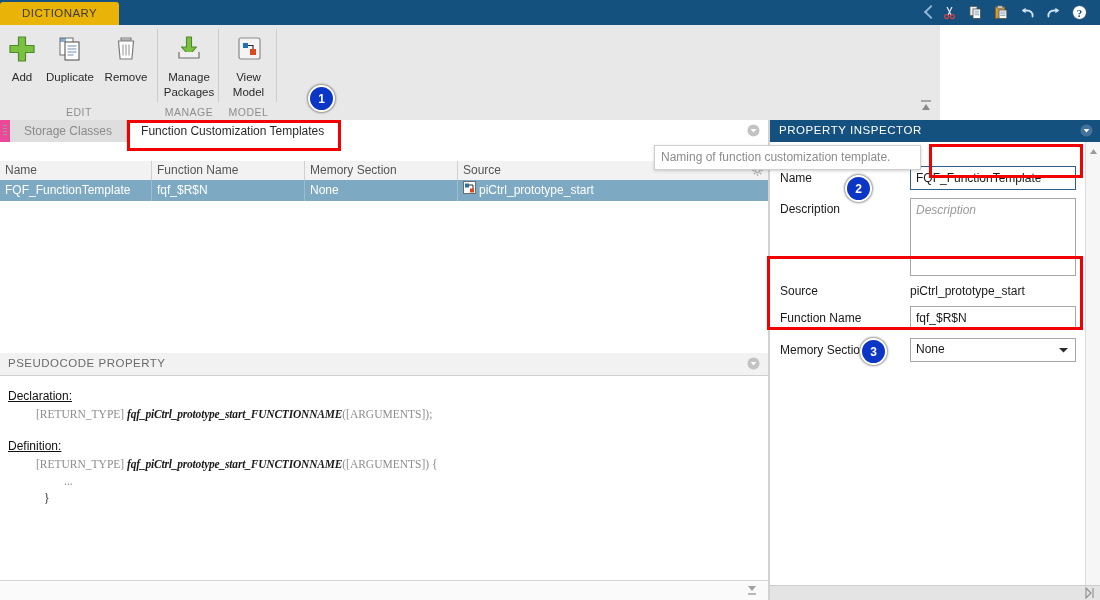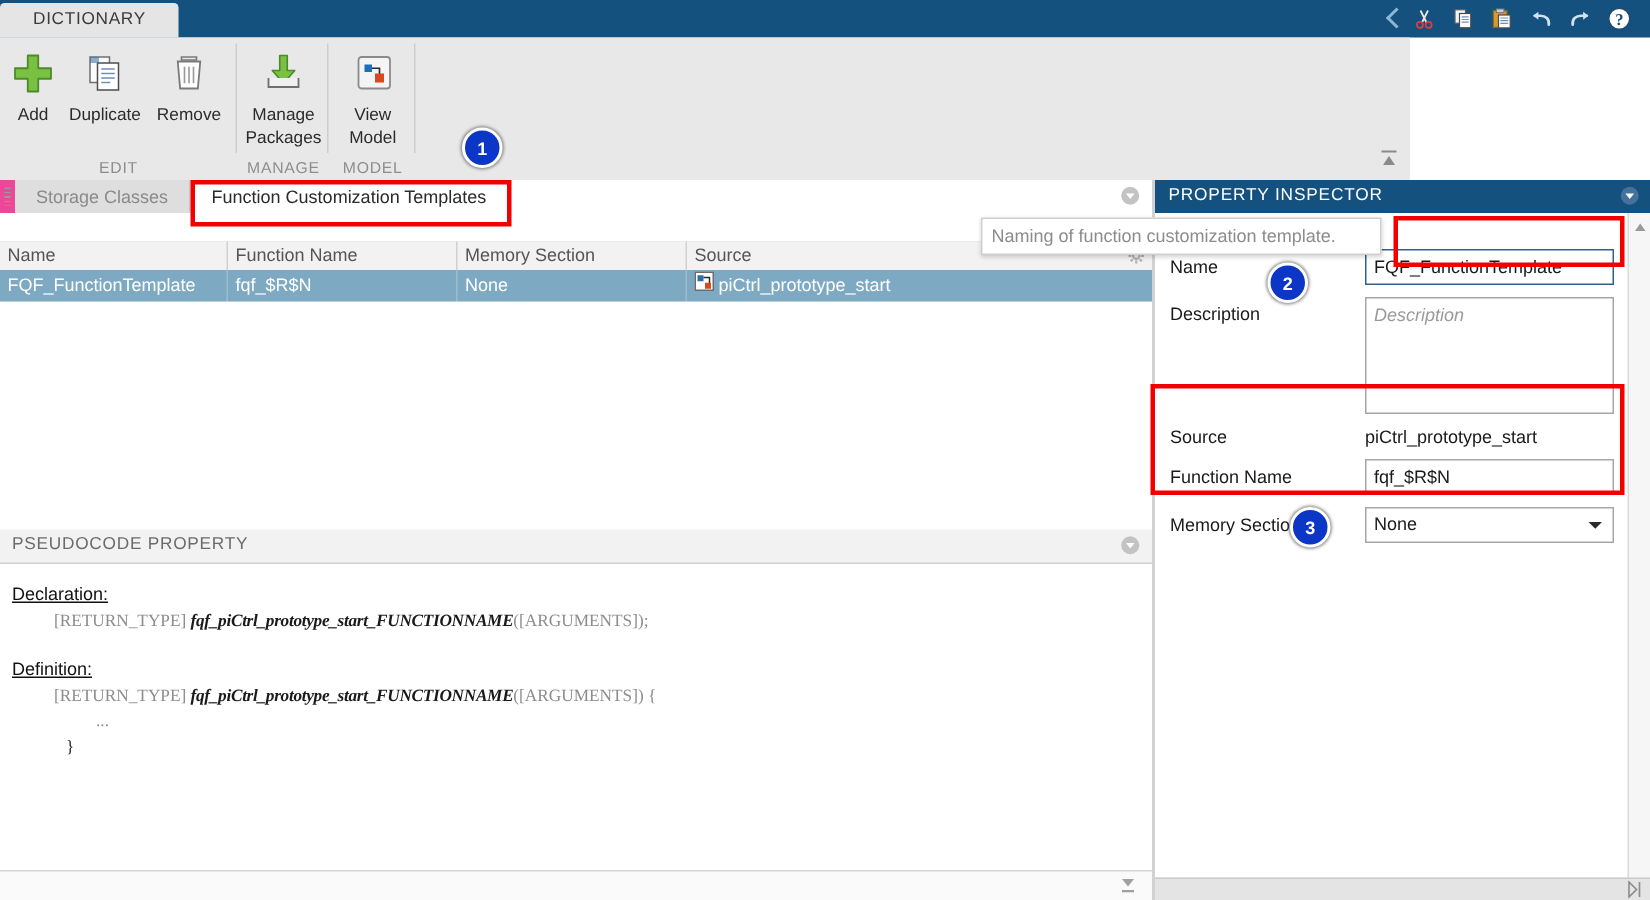--- a/index.html
+++ b/index.html
@@ -8,21 +8,21 @@
     font-family:"Liberation Sans",sans-serif;
     font-size:12px;color:#2b2b2b;background:#ffffff;
     -webkit-font-smoothing:antialiased;
   }
   .app{position:relative;width:1100px;height:600px;}
 
   
   .titlebar{position:absolute;left:0;top:0;width:1100px;height:25px;background:#15517f;}
   .tabstrip{position:absolute;left:0;top:0;height:25px;display:flex;align-items:flex-end;}
   .ribtab{
-    height:23px;line-height:23px;padding:0 22px;background:#e5e5e5;color:#3b3b3b;
+    height:23px;line-height:23px;padding:0 22px;background:#eab308;color:#3b3b3b;
     font-size:11.5px;letter-spacing:.45px;border-top-left-radius:3px;border-top-right-radius:3px;
   }
   .qat{position:absolute;right:0;top:0;height:25px;display:flex;align-items:center;padding-right:8px;}
   .qat-chev{width:14px;height:25px;position:relative;}
   .qat-chev::before{
     content:"";position:absolute;left:4px;top:7px;width:8px;height:8px;
     border-left:2px solid #8fb6d4;border-bottom:2px solid #8fb6d4;transform:rotate(45deg);
   }
   .qat-btn{width:26px;height:25px;display:flex;align-items:center;justify-content:center;}
   .qat-btn svg{display:block;}

